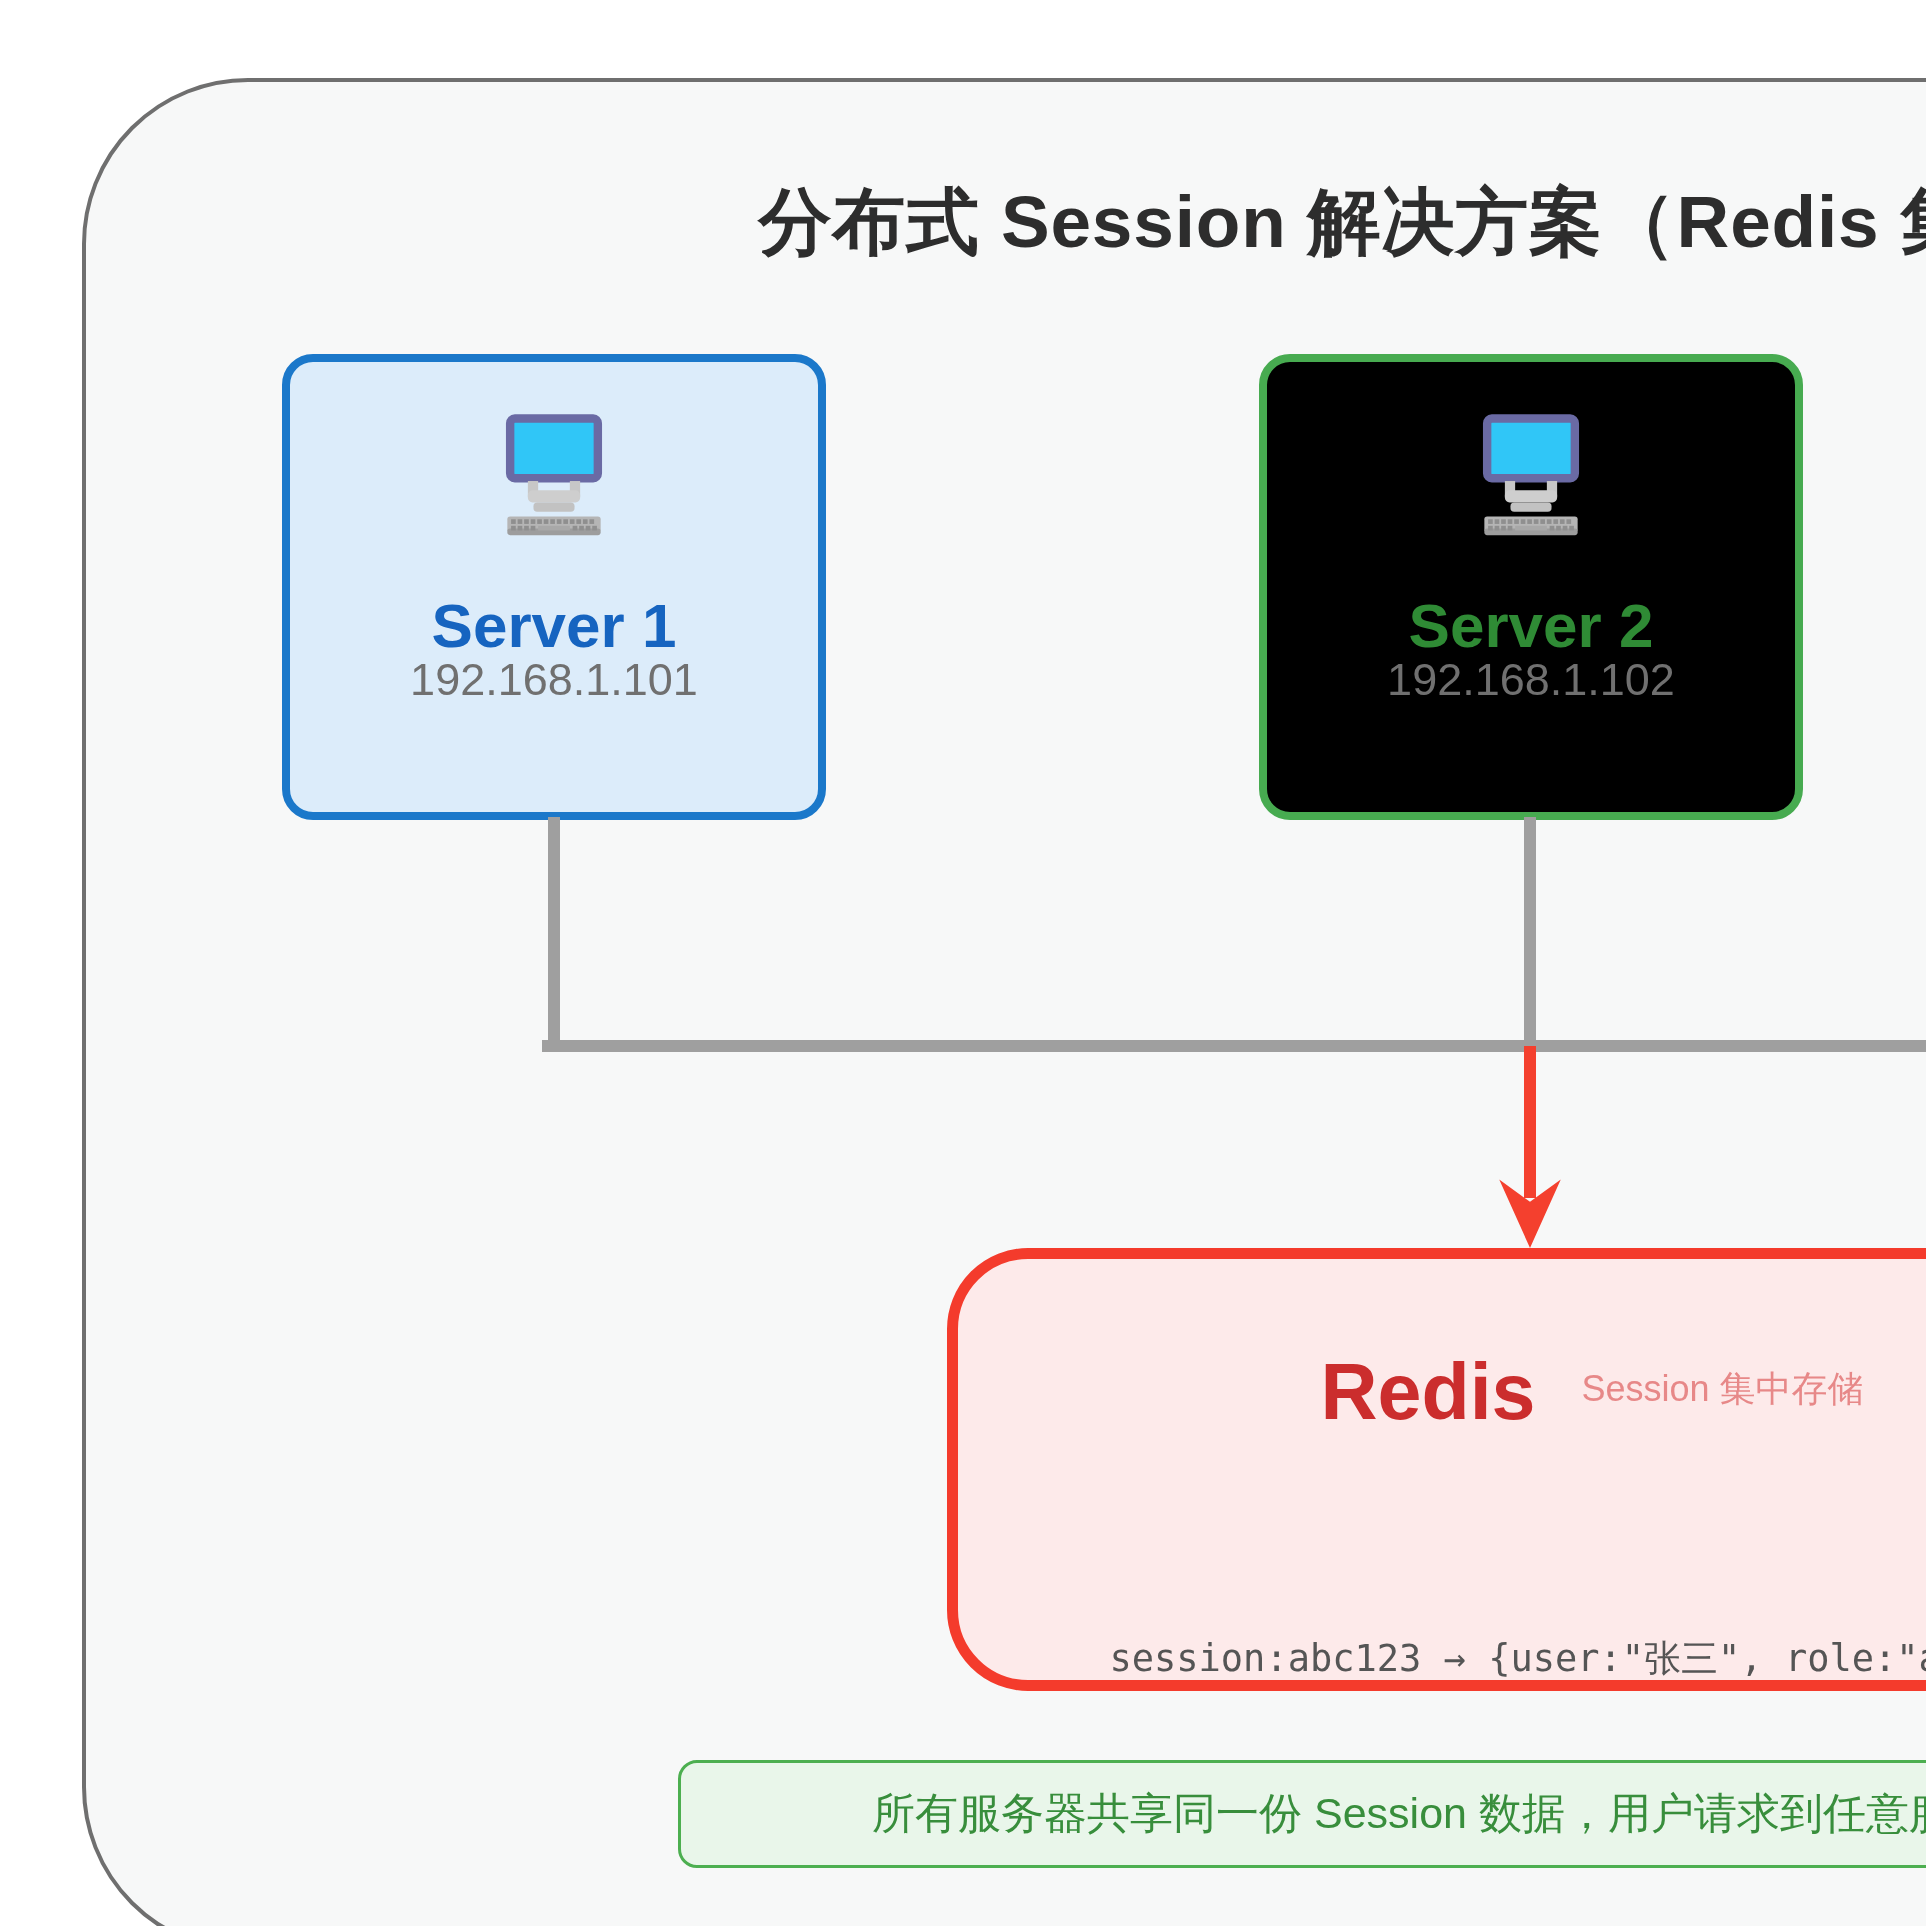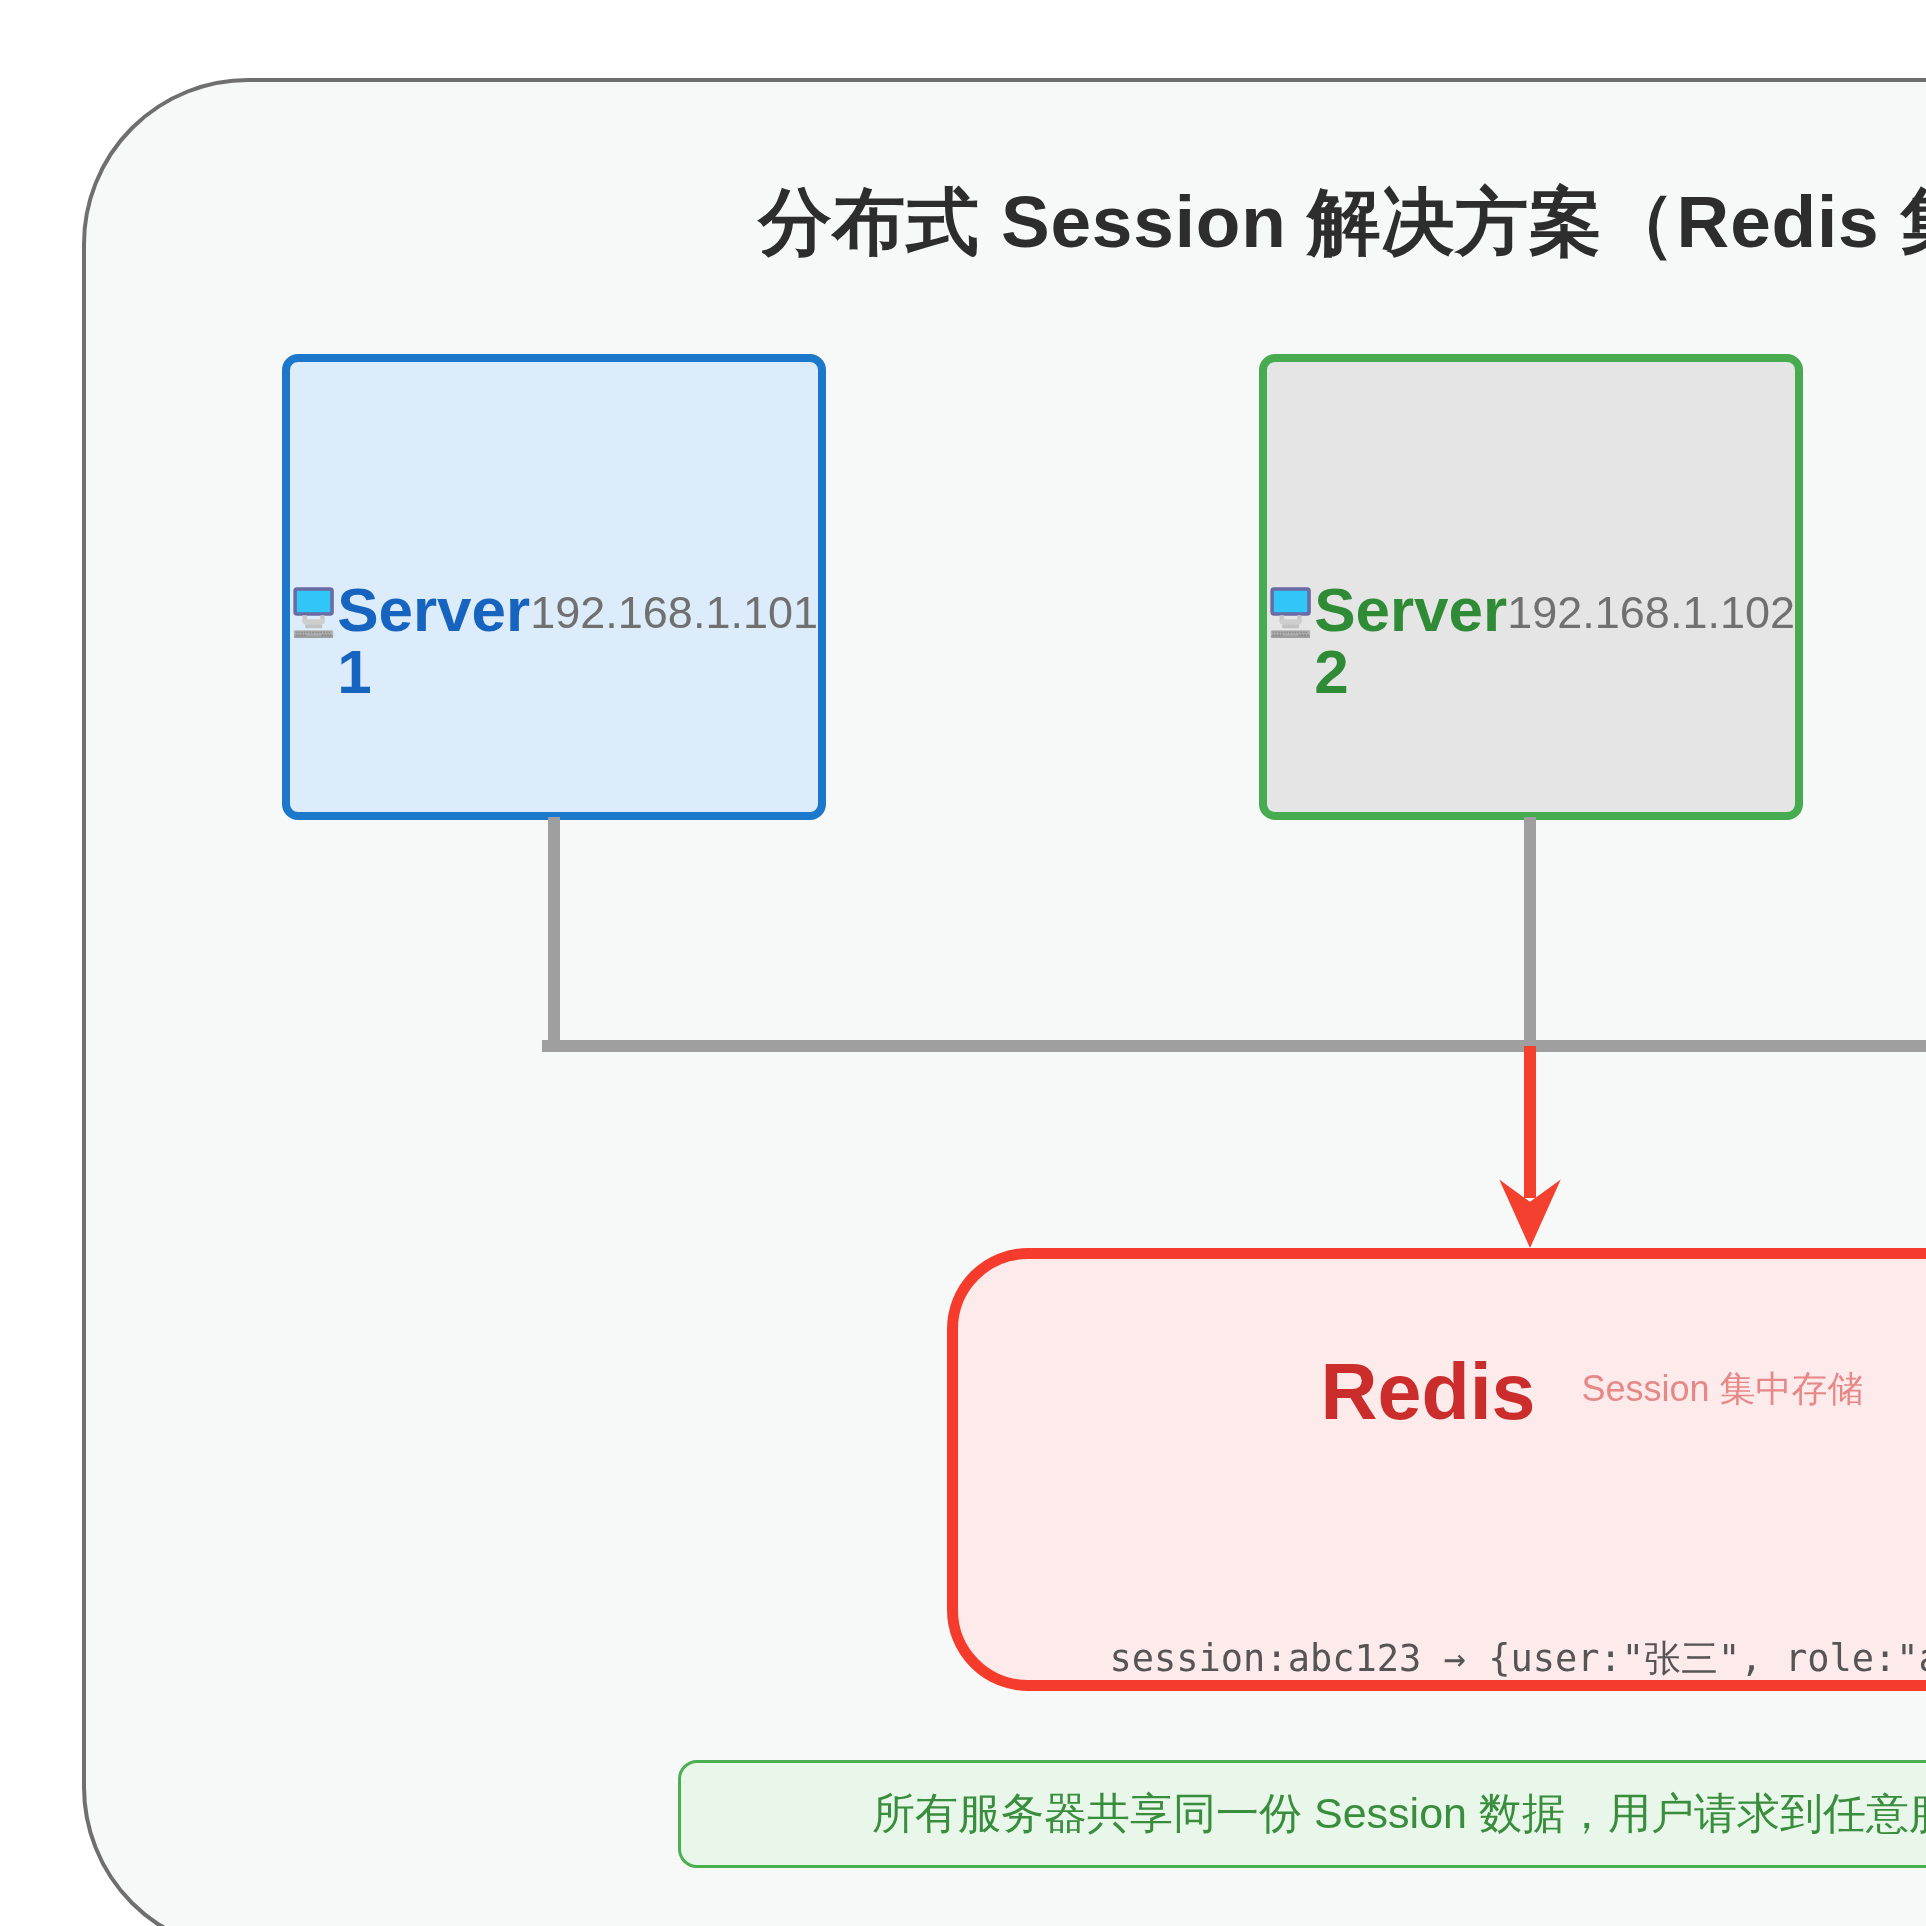--- a/index.html
+++ b/index.html
@@ -37,28 +37,28 @@
     color: #2d2d2d;
     letter-spacing: 0.8px;
   }
 
   
   .server-box {
     position: absolute;
     top: 354px;
     width: 544px; height: 466px;
     box-sizing: border-box;
-    border-radius: 16px;
-    display: flex;
-    flex-direction: row;
+    border-radius: 31px;
+    display: flex;
+    flex-direction: column;
     align-items: center;
     padding-top: 50px;
   }
   .server-box.s1 { left: 282px;  border: 8.5px solid #1b78ca; background: #dcecfa; }
-  .server-box.s2 { left: 1259px; border: 8.5px solid #47ab50; background: #e5e5e5; }
+  .server-box.s2 { left: 1259px; border: 8.5px solid #47ab50; background: #000000; text-decoration: underline; }
 
   .pc-icon { width: 112px; height: 125px; display: block; }
 
   .server-name {
     margin-top: 58px;
     font-size: 62px;
     font-weight: bold;
     line-height: 62px;
   }
   .s1 .server-name { color: #1664c0; }

